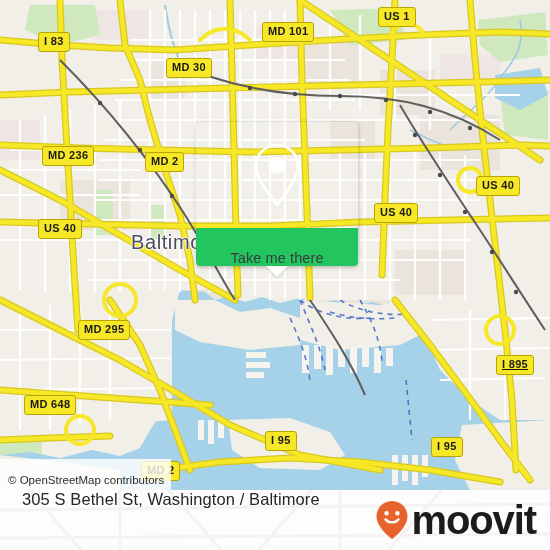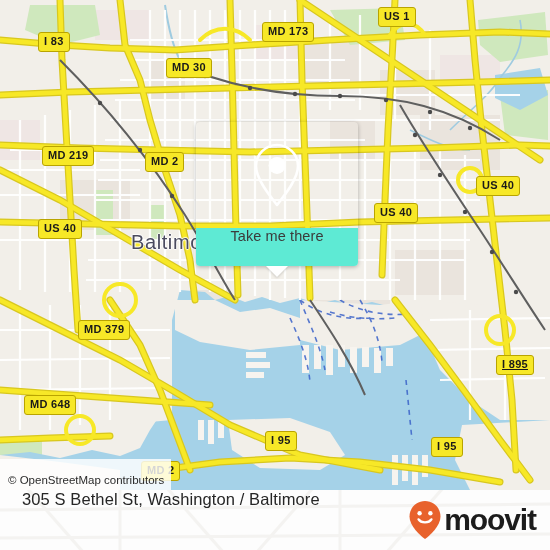--- a/index.html
+++ b/index.html
@@ -69,25 +69,25 @@
     z-index: 40;
   }
   #popup-head {
     height: 106px;
     border-radius: 4px 4px 0 0;
     display: flex;
     align-items: center;
     justify-content: center;
   }
   #popup-foot {
-    background: #5eead4;
+    background: #22c55e;
     height: 38px;
     border-radius: 0 0 4px 4px;
     display: flex;
-    align-items: flex-start;
+    align-items: flex-end;
     justify-content: center;
   }
   #popup-foot-label {
     color: #3b3b3b;
     font-size: 14.5px;
     font-family: "Liberation Sans", sans-serif;
     letter-spacing: .1px;
   }
   #popup-tail {
     position: absolute;
@@ -148,21 +148,21 @@
     right: 14px;
     top: 50%;
     transform: translateY(-50%);
     display: flex;
     align-items: center;
     z-index: 2;
   }
   #brand-word {
     color: #1c1c1c;
     font-family: "Liberation Sans", sans-serif;
-    font-size: 30px;
+    font-size: 40px;
     font-weight: bold;
     letter-spacing: -1.1px;
     margin-left: 2px;
     line-height: 1;
   }
 </style>
 </head>
 <body>
 
 <div id="app">
@@ -410,29 +410,29 @@
           <circle cx="140" cy="150" r="2.2"></circle>
         <circle cx="172" cy="196" r="2.2"></circle>
           <circle cx="205" cy="248" r="2.2"></circle>
       </g>
     </svg>
 
     <div class="city-label" style="left:131px; top:231px;">Baltimore</div>
 
     <div id="shields">
         <div class="shield" style="left: 38px; top: 32px;">I 83</div>
-        <div class="shield" style="left: 262px; top: 22px;">MD 173</div>
+        <div class="shield" style="left: 262px; top: 22px;">MD 101</div>
         <div class="shield" style="left: 378px; top: 7px;">US 1</div>
         <div class="shield" style="left: 166px; top: 58px;">MD 30</div>
-        <div class="shield" style="left: 42px; top: 146px;">MD 219</div>
+        <div class="shield" style="left: 42px; top: 146px;">MD 236</div>
         <div class="shield" style="left: 145px; top: 152px;">MD 2</div>
         <div class="shield" style="left: 476px; top: 176px;">US 40</div>
         <div class="shield" style="left: 374px; top: 203px;">US 40</div>
         <div class="shield" style="left: 38px; top: 219px;">US 40</div>
-        <div class="shield" style="left: 78px; top: 320px;">MD 379</div>
+        <div class="shield" style="left: 78px; top: 320px;">MD 295</div>
         <div class="shield" style="left: 496px; top: 355px; text-decoration: underline;">I 895</div>
         <div class="shield" style="left: 24px; top: 395px;">MD 648</div>
         <div class="shield" style="left: 265px; top: 431px;">I 95</div>
         <div class="shield" style="left: 431px; top: 437px;">I 95</div>
         <div class="shield" style="left: 141px; top: 461px;">MD 2</div>
       </div>
 
     <div id="popup">
       <div id="popup-head">
         <svg width="56" height="68" viewBox="0 0 56 68">

